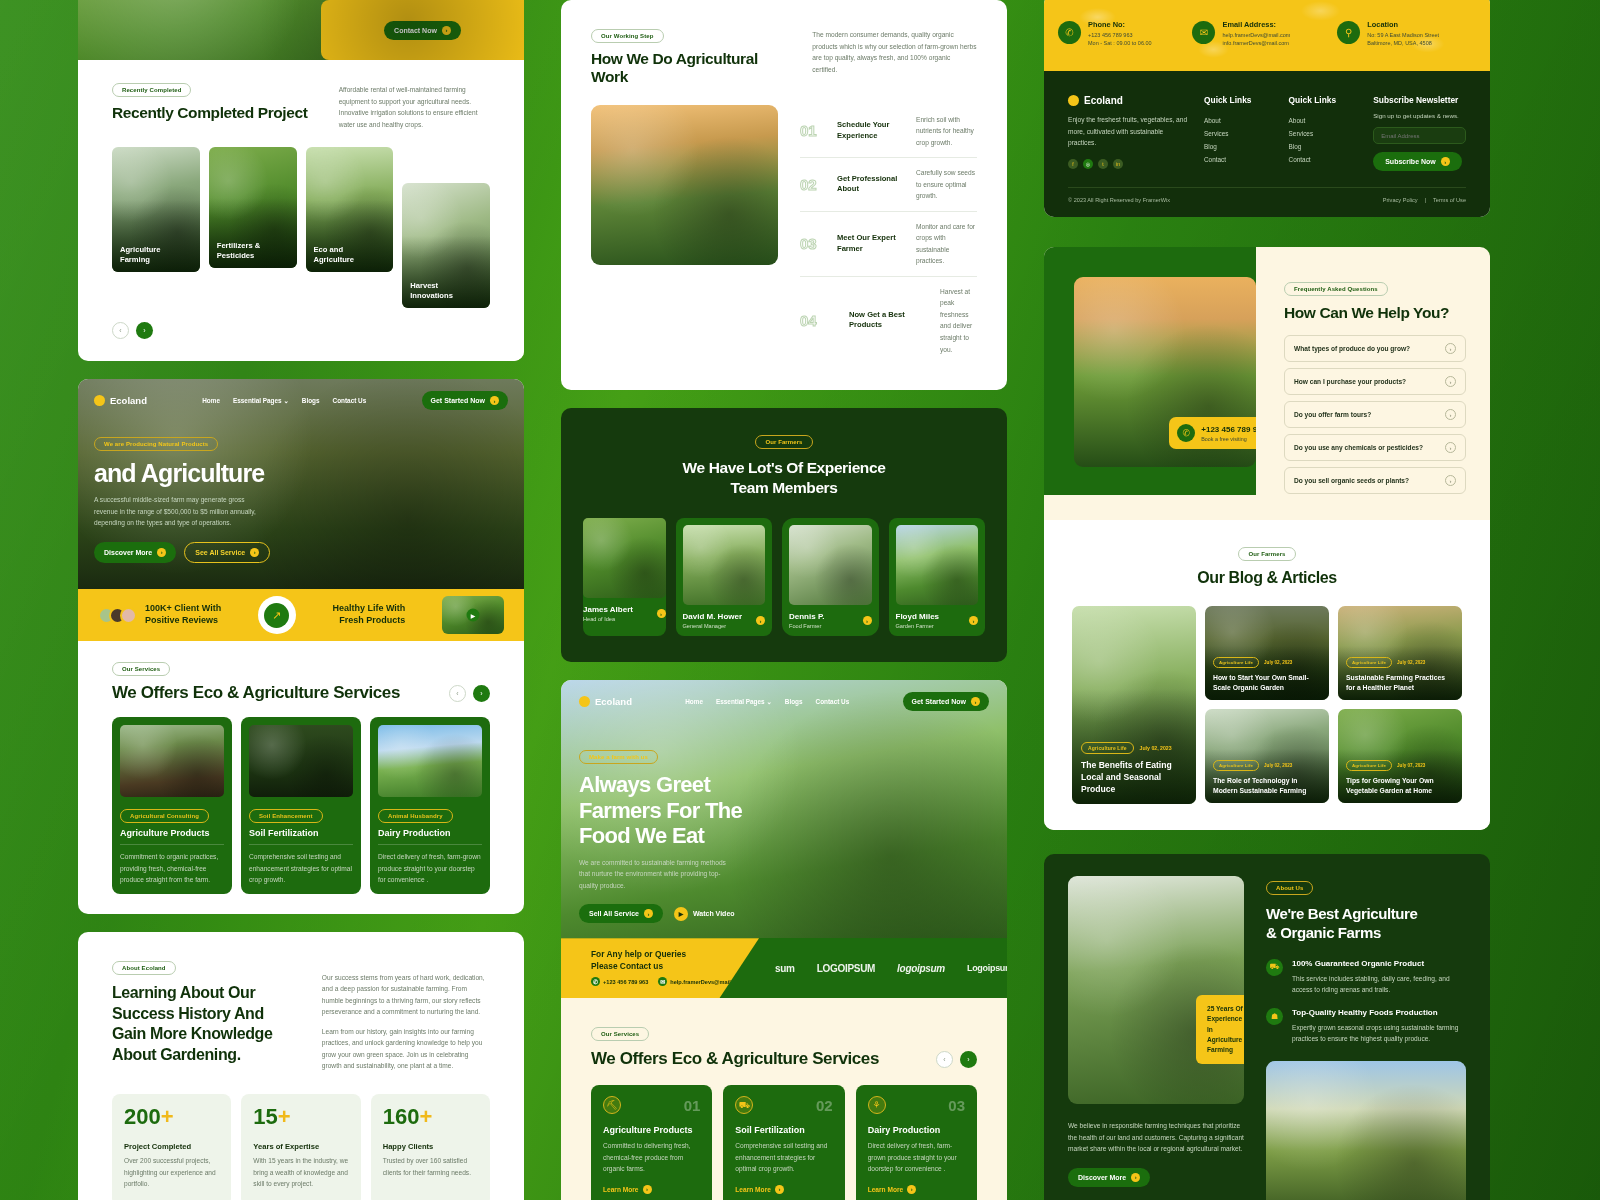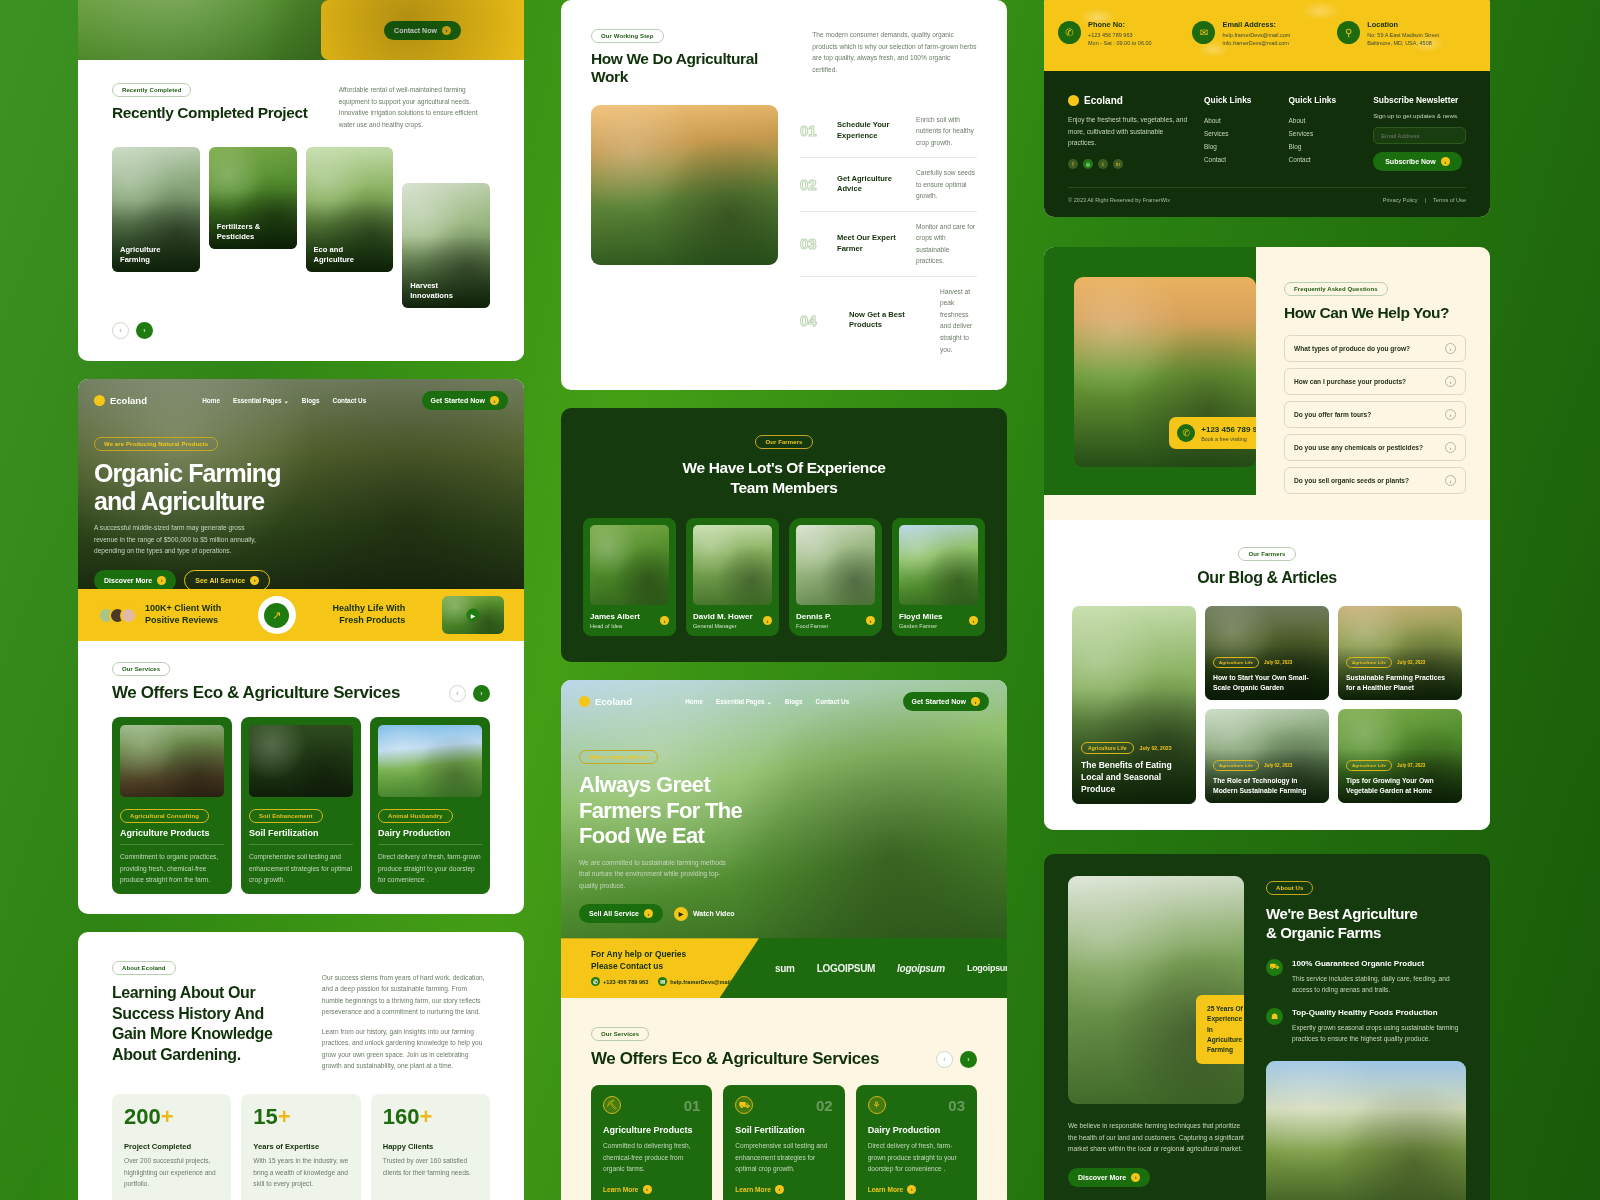--- a/index.html
+++ b/index.html
@@ -103,21 +103,21 @@
           <div style="flex:.85;padding-top:6px;">
             <p class="muted">Affordable rental of well-maintained farming equipment to support your agricultural needs. Innovative irrigation solutions to ensure efficient water use and healthy crops.</p>
           </div>
         </div>
         <div style="display:flex;gap:9px;margin-top:17px;">
           <div class="ph ph-tunnel" style="flex:1;height:125px;border-radius:6px;">
             <div class="ph-overlay"></div>
               <div class="imgcap" style="white-space:pre-line">Agriculture
 Farming</div>
           </div>
-          <div class="ph ph-green" style="flex:1;height:102px;border-radius:6px;">
+          <div class="ph ph-green" style="flex:1;height:121px;border-radius:6px;">
             <div class="ph-overlay"></div>
               <div class="imgcap" style="white-space:pre-line">Fertilizers &amp;
 Pesticides</div>
           </div>
           <div class="ph ph-straw" style="flex:1;height:125px;border-radius:6px;">
             <div class="ph-overlay"></div>
               <div class="imgcap" style="white-space:pre-line">Eco and
 Agriculture</div>
           </div>
           <div class="ph ph-house" style="flex:1;height:125px;border-radius:6px;margin-top:36px;">
@@ -148,21 +148,20 @@
             <span>Contact Us</span>
           </div>
           <span class="btn green" style="padding:5px 9px;">
             <span>Get Started Now</span>
               <span class="gold-dot">›</span>
           </span>
         </div>
         <div style="position:relative;z-index:3;margin-top:22px;">
           <span class="pill gold">We are Producing Natural Products</span>
           <div style="color:#fff;font-size:25px;font-weight:800;line-height:1.12;letter-spacing:-.9px;margin-top:8px;">
-            <div>Organic Farming</div>
             <div>and Agriculture</div>
           </div>
           <p class="muted light" style="width:165px;margin-top:7px;">A successful middle-sized farm may generate gross revenue in the range of $500,000 to $5 million annually, depending on the types and type of operations.</p>
           <div style="display:flex;gap:8px;margin-top:13px;">
             <span class="btn green">
               <span>Discover More</span>
                 <span class="gold-dot">›</span>
             </span>
             <span class="btn outline-gold">
               <span>See All Service</span>
@@ -286,21 +285,21 @@
         <div style="display:flex;gap:22px;margin-top:18px;">
           <div class="ph ph-dusk" style="flex:0 0 187px;height:160px;border-radius:9px;"></div>
           <div style="flex:1;">
             <div style="display:flex;align-items:center;gap:11px;padding:9px 0;border-bottom:1px solid #e6ebe3;">
               <div style="font-size:15px;font-weight:800;color:#fff;-webkit-text-stroke:1px #bcd4b2;width:26px;">01</div>
               <div style="flex:0 0 68px;font-size:7.6px;font-weight:800;color:#14300a;line-height:1.4;">Schedule Your Experience</div>
               <p class="muted" style="flex:1;">Enrich soil with nutrients for healthy crop growth.</p>
             </div>
             <div style="display:flex;align-items:center;gap:11px;padding:9px 0;border-bottom:1px solid #e6ebe3;">
               <div style="font-size:15px;font-weight:800;color:#fff;-webkit-text-stroke:1px #bcd4b2;width:26px;">02</div>
-              <div style="flex:0 0 68px;font-size:7.6px;font-weight:800;color:#14300a;line-height:1.4;">Get Agriculture Advice</div>
+              <div style="flex:0 0 68px;font-size:7.6px;font-weight:800;color:#14300a;line-height:1.4;">Get Professional About</div>
               <p class="muted" style="flex:1;">Carefully sow seeds to ensure optimal growth.</p>
             </div>
             <div style="display:flex;align-items:center;gap:11px;padding:9px 0;border-bottom:1px solid #e6ebe3;">
               <div style="font-size:15px;font-weight:800;color:#fff;-webkit-text-stroke:1px #bcd4b2;width:26px;">03</div>
               <div style="flex:0 0 68px;font-size:7.6px;font-weight:800;color:#14300a;line-height:1.4;">Meet Our Expert Farmer</div>
               <p class="muted" style="flex:1;">Monitor and care for crops with sustainable practices.</p>
             </div>
             <div style="display:flex;align-items:center;gap:23px;padding:9px 0;">
               <div style="font-size:15px;font-weight:800;color:#fff;-webkit-text-stroke:1px #bcd4b2;width:26px;">04</div>
               <div style="flex:0 0 68px;font-size:7.6px;font-weight:800;color:#14300a;line-height:1.4;">Now Get a Best Products</div>
@@ -312,21 +311,21 @@
     </div>
 
     <div class="card dark">
       <div style="padding:22px 22px 26px;text-align:center;">
         <span class="pill gold">Our Farmers</span>
         <div style="color:#fff;font-size:15.5px;font-weight:800;line-height:1.3;margin-top:9px;letter-spacing:-.4px;">
           <div>We Have Lot's Of Experience</div>
           <div>Team Members</div>
         </div>
         <div style="display:flex;gap:10px;margin-top:20px;text-align:left;">
-          <div style="flex:1;background:#1d6b0e;border-radius:8px;padding:7px;">
+          <div style="flex:1;background:#1d6b0e;border-radius:8px;">
             <div class="ph ph-green" style="height:80px;border-radius:5px;"></div>
             <div style="display:flex;align-items:center;justify-content:space-between;margin-top:7px;">
               <div>
                 <div style="color:#fff;font-weight:800;font-size:8px;">James Albert</div>
                 <div style="color:#cfe0c6;font-size:5.6px;margin-top:2px;">Head of Idea</div>
               </div>
               <span class="gold-dot">›</span>
             </div>
           </div>
           <div style="flex:1;background:#1d6b0e;border-radius:8px;padding:7px;">

